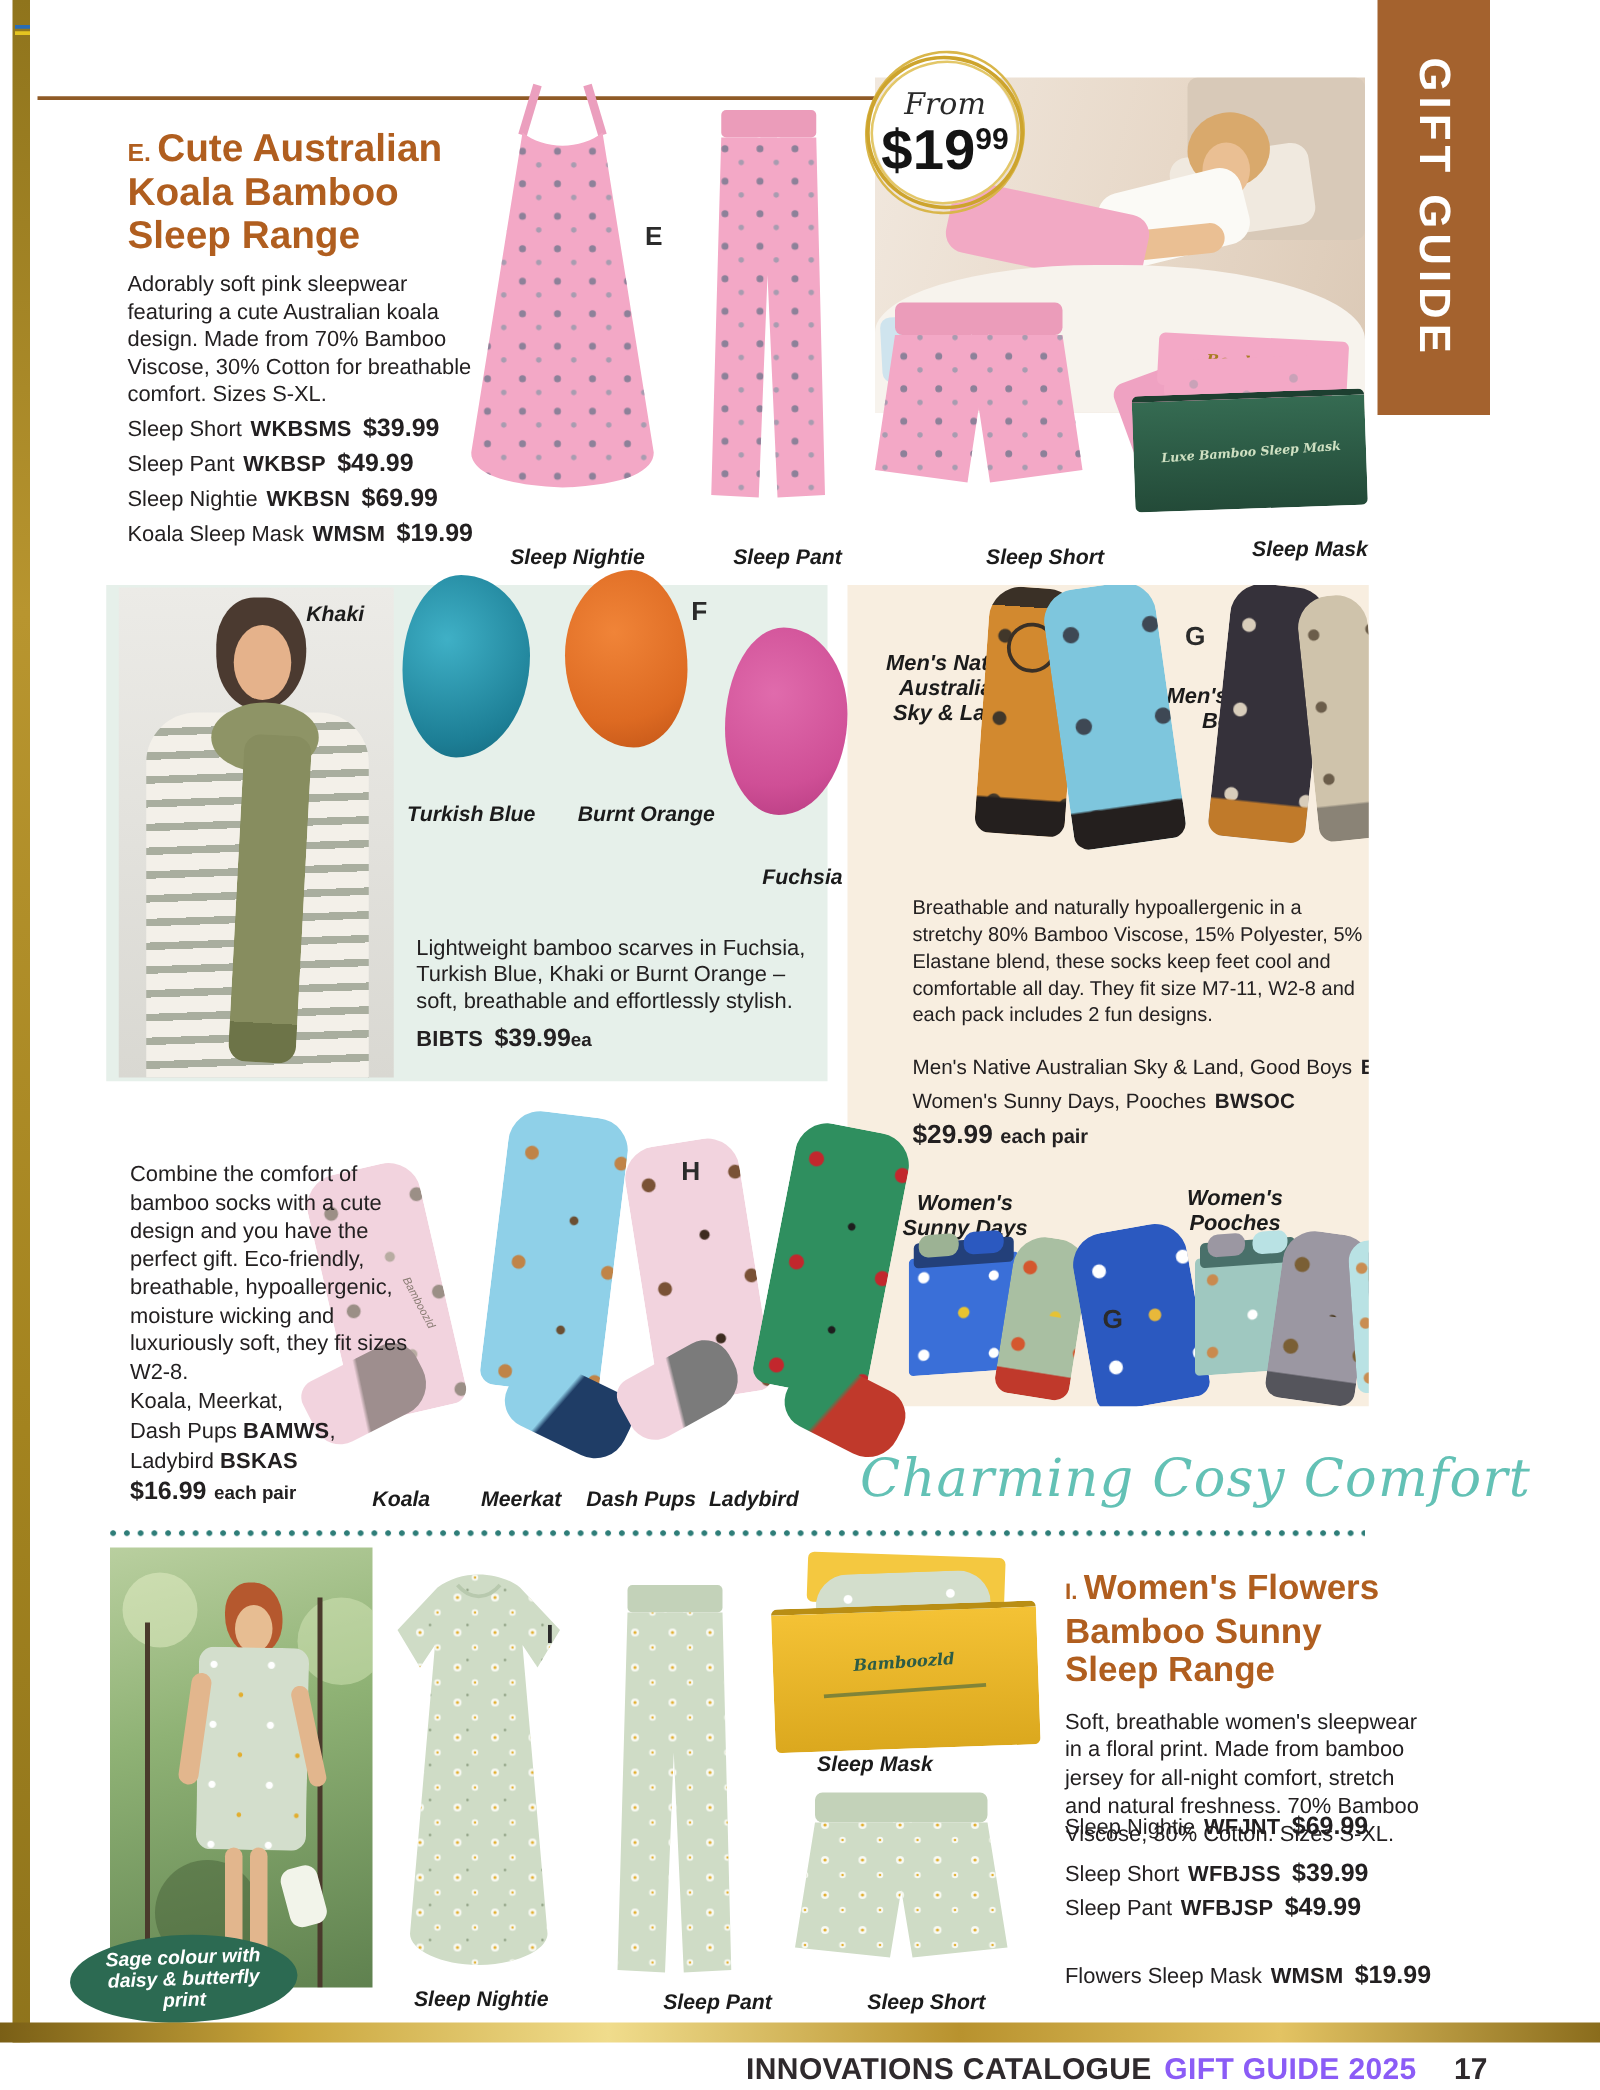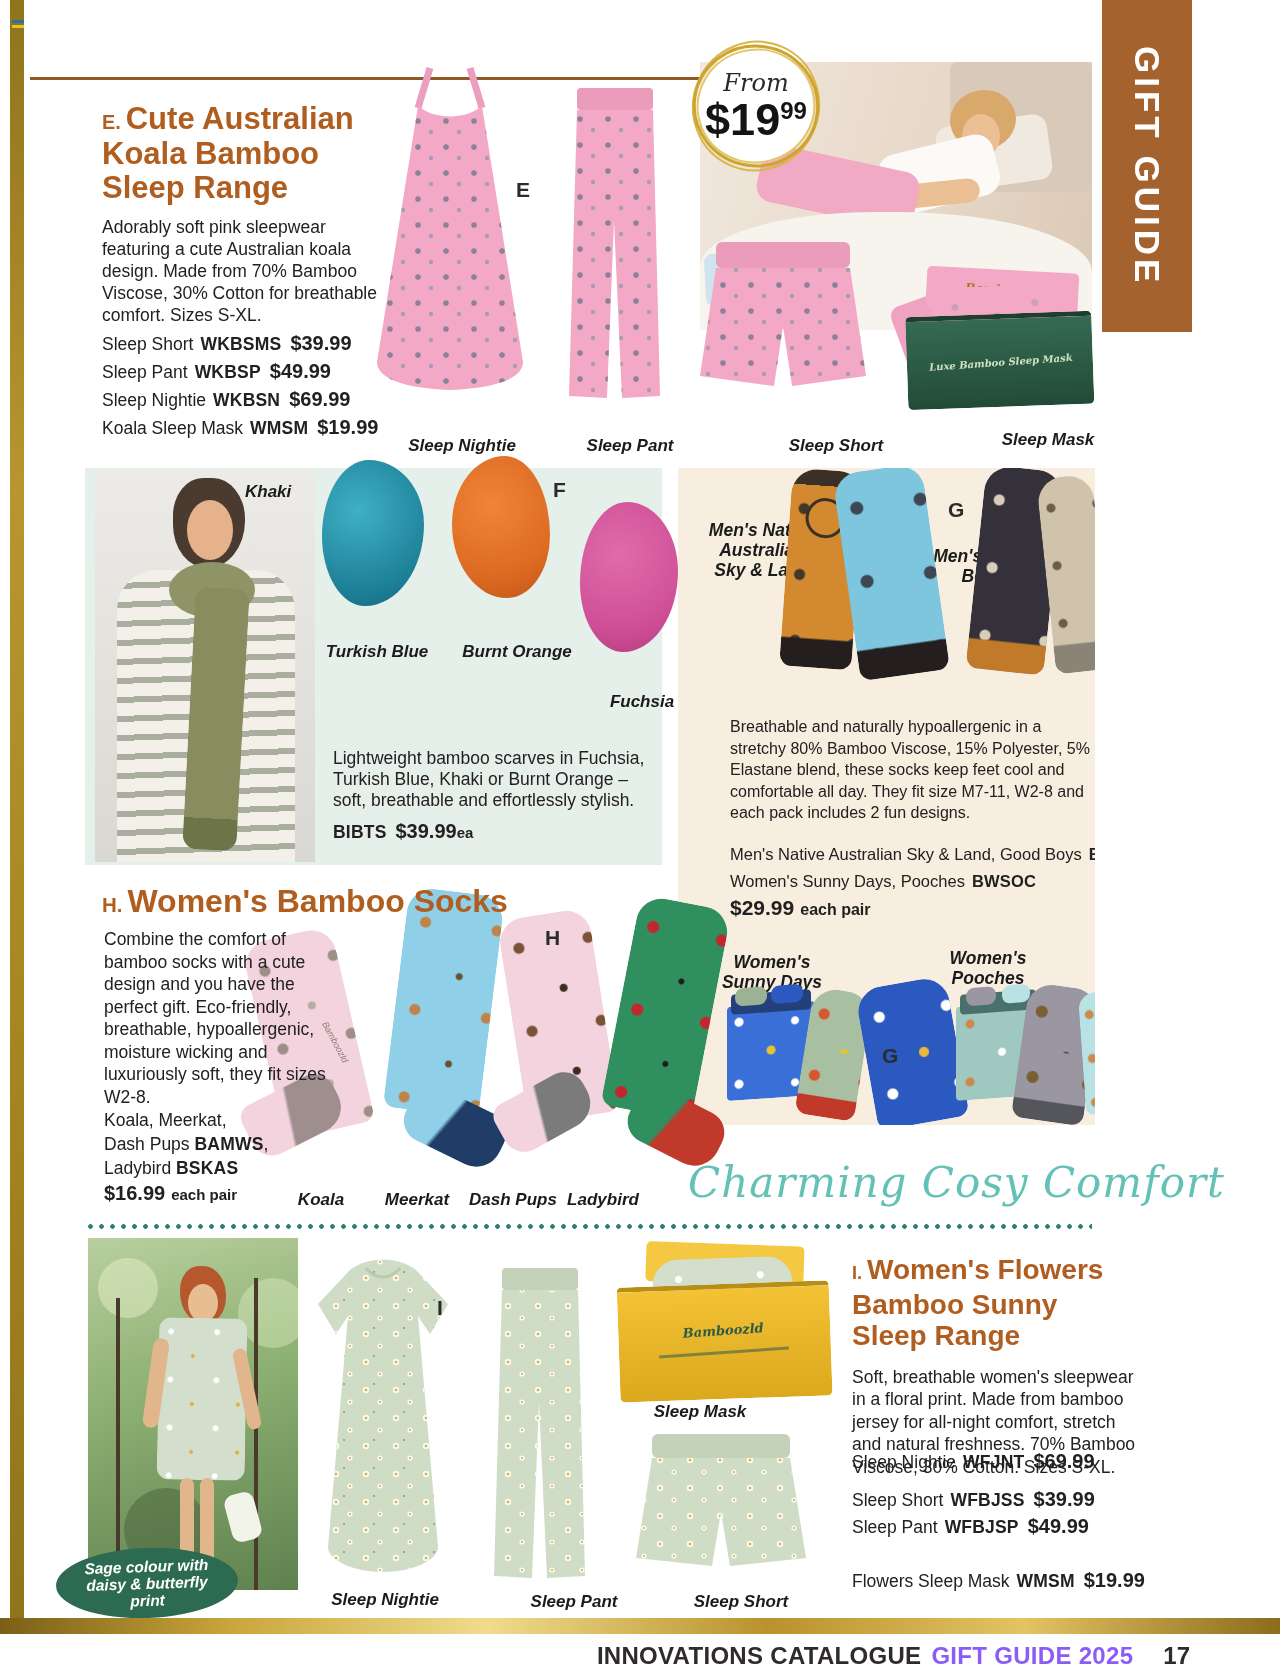--- a/index.html
+++ b/index.html
@@ -234,23 +234,20 @@
       <div style="position:absolute;left:10px;top:-18px;width:30px;height:18px;background:#9b97a2;border-radius:8px;"></div>
       <div style="position:absolute;left:46px;top:-18px;width:28px;height:18px;background:#b9e2e4;border-radius:8px;"></div>
     </div>
     <div class="sockleg" style="left:342px;top:518px;width:72px;height:136px;transform:rotate(8deg);background-color:#9b97a2;
             background-image:linear-gradient(180deg,transparent 85%,#55555c 86%),radial-gradient(circle at 16px 28px,#7a5f35 5.5px,transparent 6.5px),radial-gradient(circle at 46px 68px,#4a3a22 3px,transparent 4px);
             background-size:100% 100%,56px 66px,56px 66px;"></div>
     <div class="sockleg" style="left:404px;top:524px;width:34px;height:122px;transform:rotate(-4deg);background-color:#b9e2e4;
             background-image:radial-gradient(circle at 10px 22px,#c98d52 4px,transparent 5px);background-size:30px 44px;"></div>
   </div>
 
-  <div class="abs h1" style="left:102px;top:884px;font-size:32px;white-space:nowrap;z-index:2;">
-    <span class="ltr">H.</span><span>Women's Bamboo Socks</span>
-  </div>
   <div class="abs marker" style="left:545px;top:926px;z-index:2;">H</div>
   <div class="abs desc" style="left:104px;top:928px;width:236px;line-height:22.5px;z-index:2;">Combine the comfort of bamboo socks with a cute design and you have the perfect gift. Eco-friendly, breathable, hypoallergenic, moisture wicking and luxuriously soft, they fit sizes W2-8.</div>
 
   <div class="abs prow" style="left:104px;top:1110px;z-index:2;">
     <span>Koala, Meerkat,</span><span class="code" style="margin-left:0;"></span><span></span>
   </div>
   <div class="abs prow" style="left:104px;top:1134px;z-index:2;">
     <span>Dash Pups </span><span class="code" style="margin-left:0;">BAMWS</span><span>,</span>
   </div>
   <div class="abs prow" style="left:104px;top:1158px;z-index:2;">

